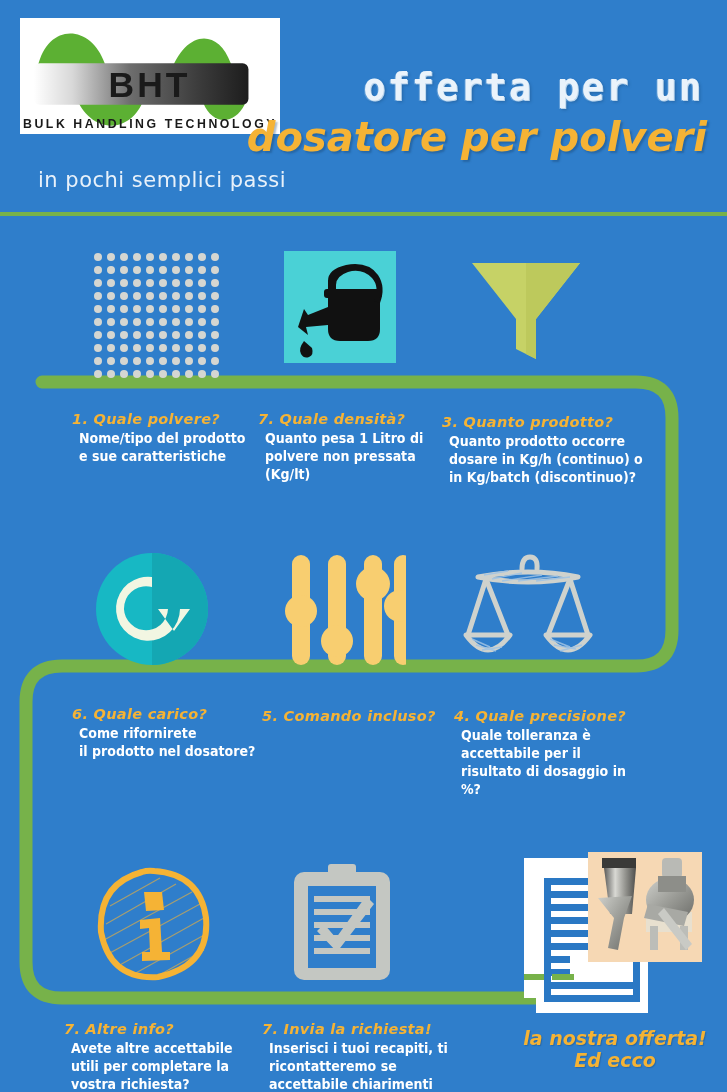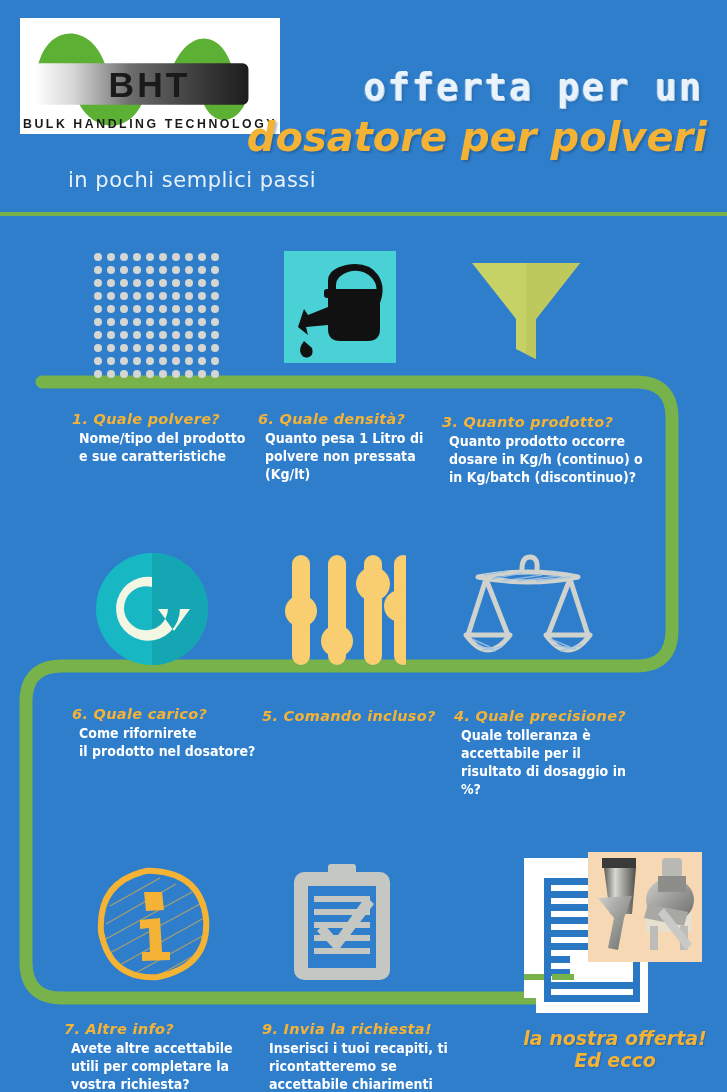--- a/index.html
+++ b/index.html
@@ -49,21 +49,20 @@
     letter-spacing:0px;
     color:#f5b335;
     text-shadow:2px 2px 2px rgba(20,60,100,.35);
   }
   #subhead {
     position:absolute; left:38px; top:168px;
     font-size:21px;
     font-family:"DejaVu Sans", sans-serif;
     color:#e8f1fa;
     letter-spacing:.5px;
-    margin-left:30px;
   }
   .divider {
     position:absolute; left:0; top:212px;
     width:727px; height:4px;
     background:#77b24a;
   }
 
   
   .path-svg {
     position:absolute; left:0; top:0;
@@ -277,21 +276,21 @@
 
   <div class="step" style="left:72px; top:403px;">
     <div class="step-title">1. Quale polvere?</div>
     <div class="step-body">
       <div>Nome/tipo del prodotto</div>
       <div>e sue caratteristiche</div>
     </div>
   </div>
 
   <div class="step" style="left:258px; top:403px;">
-    <div class="step-title">6. Quale densità?</div>
+    <div class="step-title">7. Quale densità?</div>
     <div class="step-body">
       <div>Quanto pesa 1 Litro di</div>
       <div>polvere non pressata</div>
       <div>(Kg/lt)</div>
     </div>
   </div>
 
   <div class="step" style="left:442px; top:406px;">
     <div class="step-title">3. Quanto prodotto?</div>
     <div class="step-body">
@@ -401,21 +400,21 @@
   <div class="step" style="left:64px; top:1013px;">
     <div class="step-title">7. Altre info?</div>
     <div class="step-body">
       <div>Avete altre accettabile</div>
       <div>utili per completare la</div>
       <div>vostra richiesta?</div>
     </div>
   </div>
 
   <div class="step" style="left:262px; top:1013px;">
-    <div class="step-title">9. Invia la richiesta!</div>
+    <div class="step-title">7. Invia la richiesta!</div>
     <div class="step-body">
       <div>Inserisci i tuoi recapiti, ti</div>
       <div>ricontatteremo se</div>
       <div>accettabile chiarimenti</div>
     </div>
   </div>
 
   <div class="offer-doc">
     <svg viewBox="0 0 124 155">
       <rect x="0" y="0" width="108" height="140" fill="#ffffff"></rect>

